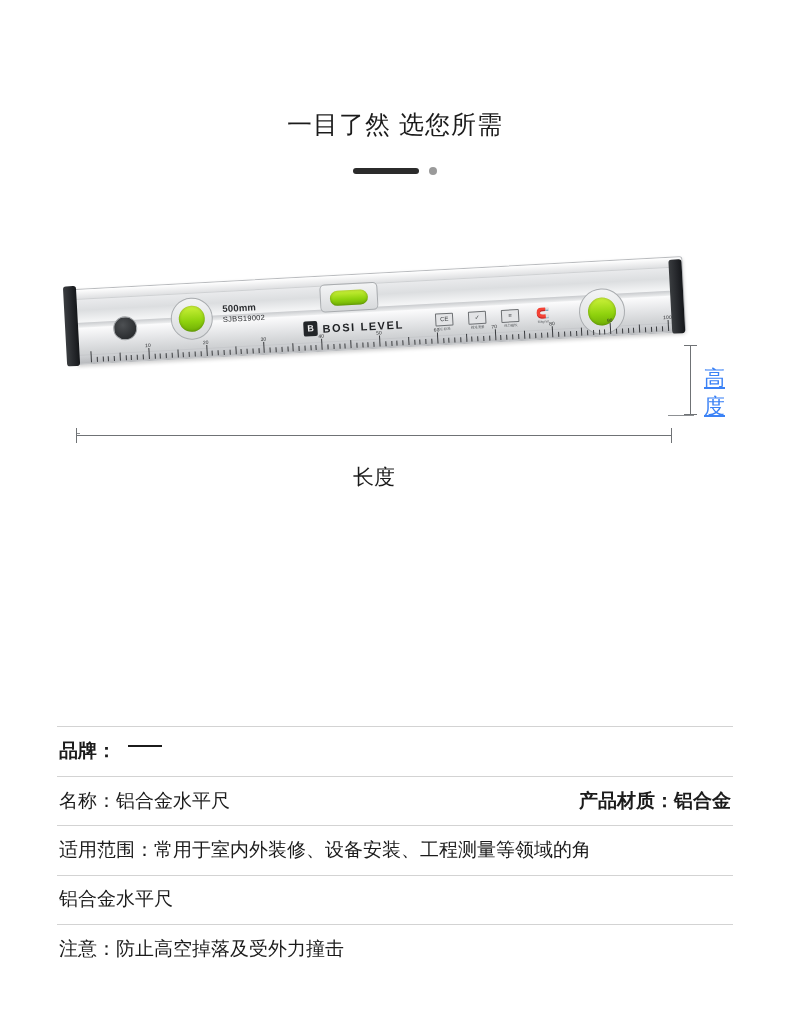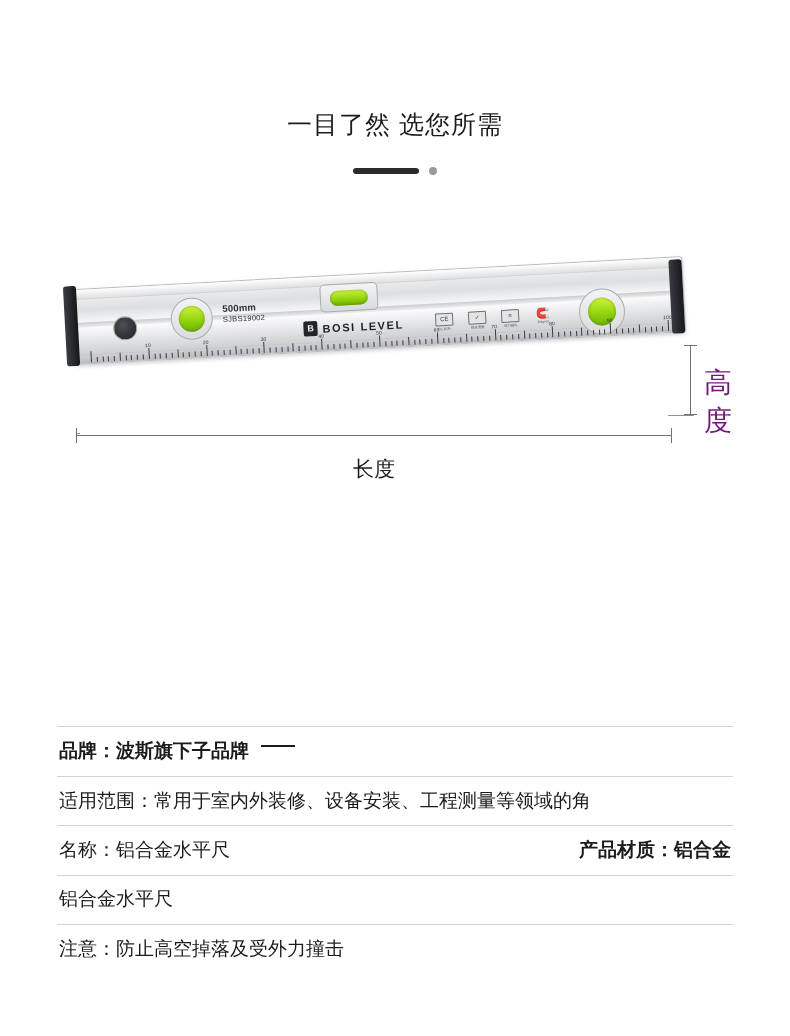--- a/index.html
+++ b/index.html
@@ -294,22 +294,23 @@
     position: absolute;
     left: -6px;
     width: 13px; height: 1px;
     background: #6f7275;
   }
   .dim-height .cap.top { top: 0; }
   .dim-height .cap.bottom { top: 69px; }
   .dim-height .label {
     position: absolute;
     left: 14px; top: 19px;
-    font-size: 28px;
-    color: #701a75;
+    font-size: 21px;
+    color: #3b82f6;
+    text-decoration: underline;
   }
 
   .dim-length {
     position: absolute;
     left: 76px;
     top: 198px;
     width: 596px;
   }
   .dim-length .hline {
     position: absolute;
@@ -321,21 +322,21 @@
     position: absolute;
     top: -7px;
     width: 1px; height: 15px;
     background: #6f7275;
   }
   .dim-length .cap.left { left: 0; }
   .dim-length .cap.right { left: 595px; }
   .dim-length .label {
     position: absolute;
     left: 50%;
-    top: 20px;
+    top: 28px;
     transform: translateX(-50%);
     font-size: 21px;
     color: #1b1b1b;
   }
 
   
   .leader {
     position: absolute;
     background: #8d9093;
     height: 1px;
@@ -574,40 +575,39 @@
     <span class="cap right"></span>
     <span class="label">长度</span>
   </div>
 </div>
 
 <div class="spec-table">
 
   <div class="spec-row brand">
     <div class="left">
       <span>品牌：</span>
-        <span>波斯旗下子品牌</span>
         <span class="dash"></span>
+    </div>
+  </div>
+
+  <div class="spec-row">
+    <div class="left">
+      <span>名称：</span><span>铝合金水平尺</span>
+    </div>
+    <div class="right">
+      <span class="bold">产品材质：</span><span class="bold">铝合金</span>
     </div>
   </div>
 
   <div class="spec-row">
     <div class="left">
       <span>适用范围：</span><span>常用于室内外装修、设备安装、工程测量等领域的角</span>
     </div>
   </div>
 
-  <div class="spec-row">
-    <div class="left">
-      <span>名称：</span><span>铝合金水平尺</span>
-    </div>
-    <div class="right">
-      <span class="bold">产品材质：</span><span class="bold">铝合金</span>
-    </div>
-  </div>
-
   <div class="spec-row continued">
     <div class="left">铝合金水平尺</div>
   </div>
 
   <div class="spec-row nb">
     <div class="left">
       <span>注意：</span><span>防止高空掉落及受外力撞击</span>
     </div>
   </div>
 </div>

